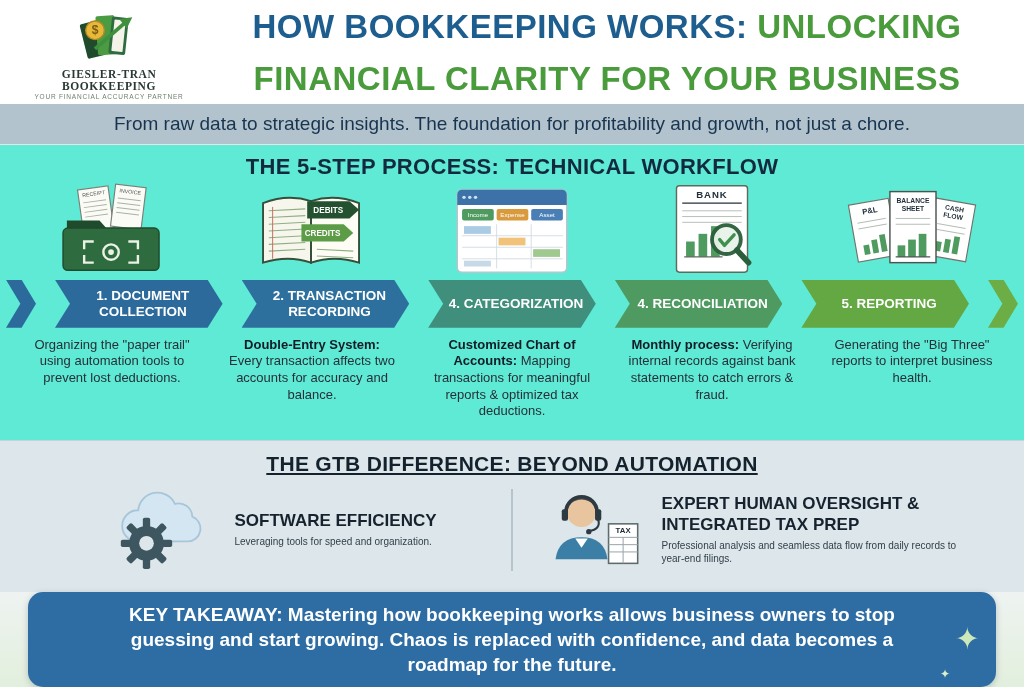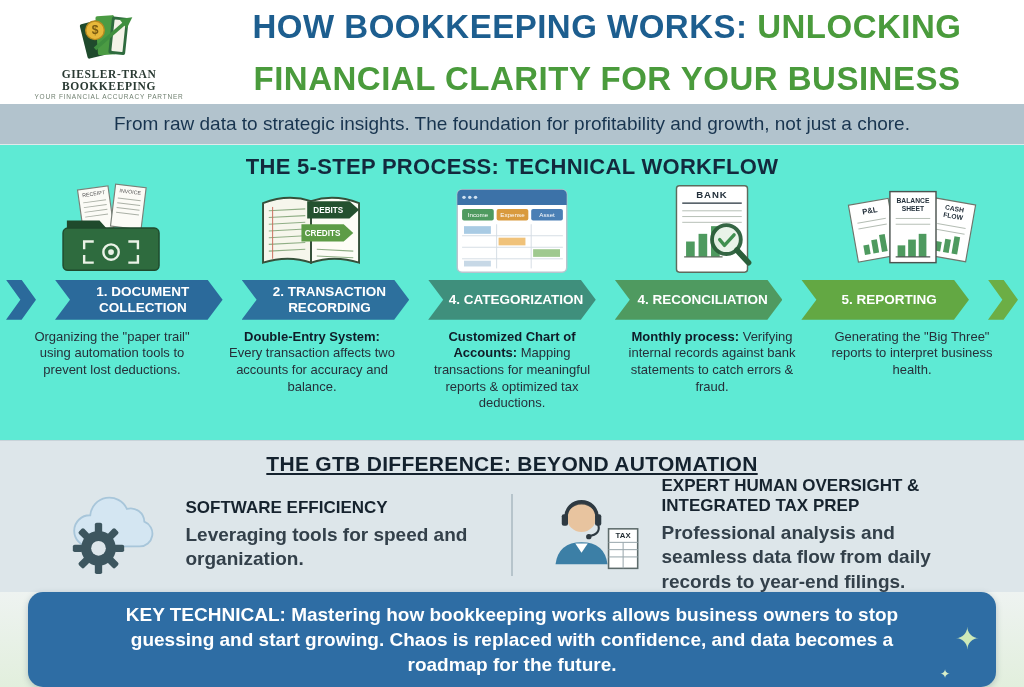--- a/index.html
+++ b/index.html
@@ -17,36 +17,36 @@
 
   
   .subtitle-bar { height:40px; background:#b2c3cd; display:flex; align-items:center; justify-content:center; }
   .subtitle-bar p { font-size:19px; font-weight:500; color:#18344f; }
 
   
   .process { height:298px; background:#5eead4; padding-top:9px; border-top:1px solid #e2e8ea; }
   .process h2 { text-align:center; font-size:22px; font-weight:800; color:#13293d; letter-spacing:0.3px; }
   .cols { display:grid; grid-template-columns:repeat(5,1fr); padding:0 12px; }
   .icon-cell { height:100px; display:flex; align-items:flex-end; justify-content:center; padding-bottom:2px; }
-  .band { display:flex; gap:19px; padding:0 6px; height:40px; align-items:stretch; }
+  .band { display:flex; gap:19px; padding:0 6px; height:48px; align-items:stretch; }
   .chev { flex:0 0 30px; clip-path:polygon(0% 0%,52% 0%,100% 50%,52% 100%,0% 100%,48% 50%); }
   .seg { flex:1; clip-path:polygon(0% 0%,calc(100% - 15px) 0%,100% 50%,calc(100% - 15px) 100%,0% 100%,15px 50%); display:flex; align-items:center; justify-content:center; padding:0 12px 0 20px; }
   .seg span { color:#fff; font-weight:700; font-size:13.5px; line-height:1.15; text-align:center; }
   .descs { margin-top:9px; }
   .desc-cell { padding:0 16px; text-align:center; font-size:13px; line-height:1.28; color:#26303a; }
   .desc-cell strong { color:#0f1c28; }
 
   
   .gtb { height:153px; background:#dde6ea; border-top:1px solid #c8d3d9; padding-top:11px; }
   .gtb h2 { text-align:center; font-size:21px; font-weight:800; color:#14222e; letter-spacing:0.3px;text-decoration:underline; }
   .features { display:grid; grid-template-columns:1fr 2px 1fr; align-items:center; height:108px; padding:0 34px; }
   .feature { display:flex; align-items:center; justify-content:center; gap:16px; }
   .f-text { max-width:300px; }
   .f-title { font-size:17px; font-weight:800; color:#16232e; line-height:1.2; }
-  .f-desc { font-size:19px; color:#33404a; line-height:1.3; margin-top:4px;font-weight:bold; }
+  .f-desc { font-size:10px; color:#33404a; line-height:1.3; margin-top:4px; }
   .v-divider { width:2px; height:82px; background:#b6c4cb; }
   .gear-wrap { position:relative; width:110px; height:92px; }
 
   
   .footer-area { flex:1; background:linear-gradient(180deg,#eef3f1,#e2efdd); display:flex; align-items:center; }
   .takeaway { position:relative; margin:0 28px; width:968px; min-height:62px; background:#2e6da4; border-radius:15px; display:flex; align-items:center; justify-content:center; padding:10px 64px; box-shadow:0 2px 6px rgba(30,60,90,0.25); }
   .takeaway p { color:#ffffff; font-size:19px; font-weight:600; text-align:center; line-height:1.32; }
   .takeaway strong { font-weight:800; }
   .sparkle { position:absolute; right:16px; top:50%; transform:translateY(-50%); color:#cde9b9; font-size:30px; line-height:1; }
   .sparkle-sm { position:absolute; right:46px; bottom:7px; color:#d9efc9; font-size:12px; line-height:1; }
@@ -323,19 +323,19 @@
           <div class="f-title">EXPERT HUMAN OVERSIGHT &amp; INTEGRATED TAX PREP</div>
           <div class="f-desc">Professional analysis and seamless data flow from daily records to year-end filings.</div>
         </div>
       </div>
 
     </div>
   </div>
 
   <div class="footer-area">
     <div class="takeaway">
-      <p><strong>KEY TECHNICAL:</strong> <span>Mastering how bookkeeping works allows business owners to stop guessing and start growing. Chaos is replaced with confidence, and data becomes a roadmap for the future.</span></p>
+      <p><strong>KEY TAKEAWAY:</strong> <span>Mastering how bookkeeping works allows business owners to stop guessing and start growing. Chaos is replaced with confidence, and data becomes a roadmap for the future.</span></p>
       <span class="sparkle">✦</span>
       <span class="sparkle-sm">✦</span>
     </div>
   </div>
 
 </div>
 
 </body></html>

